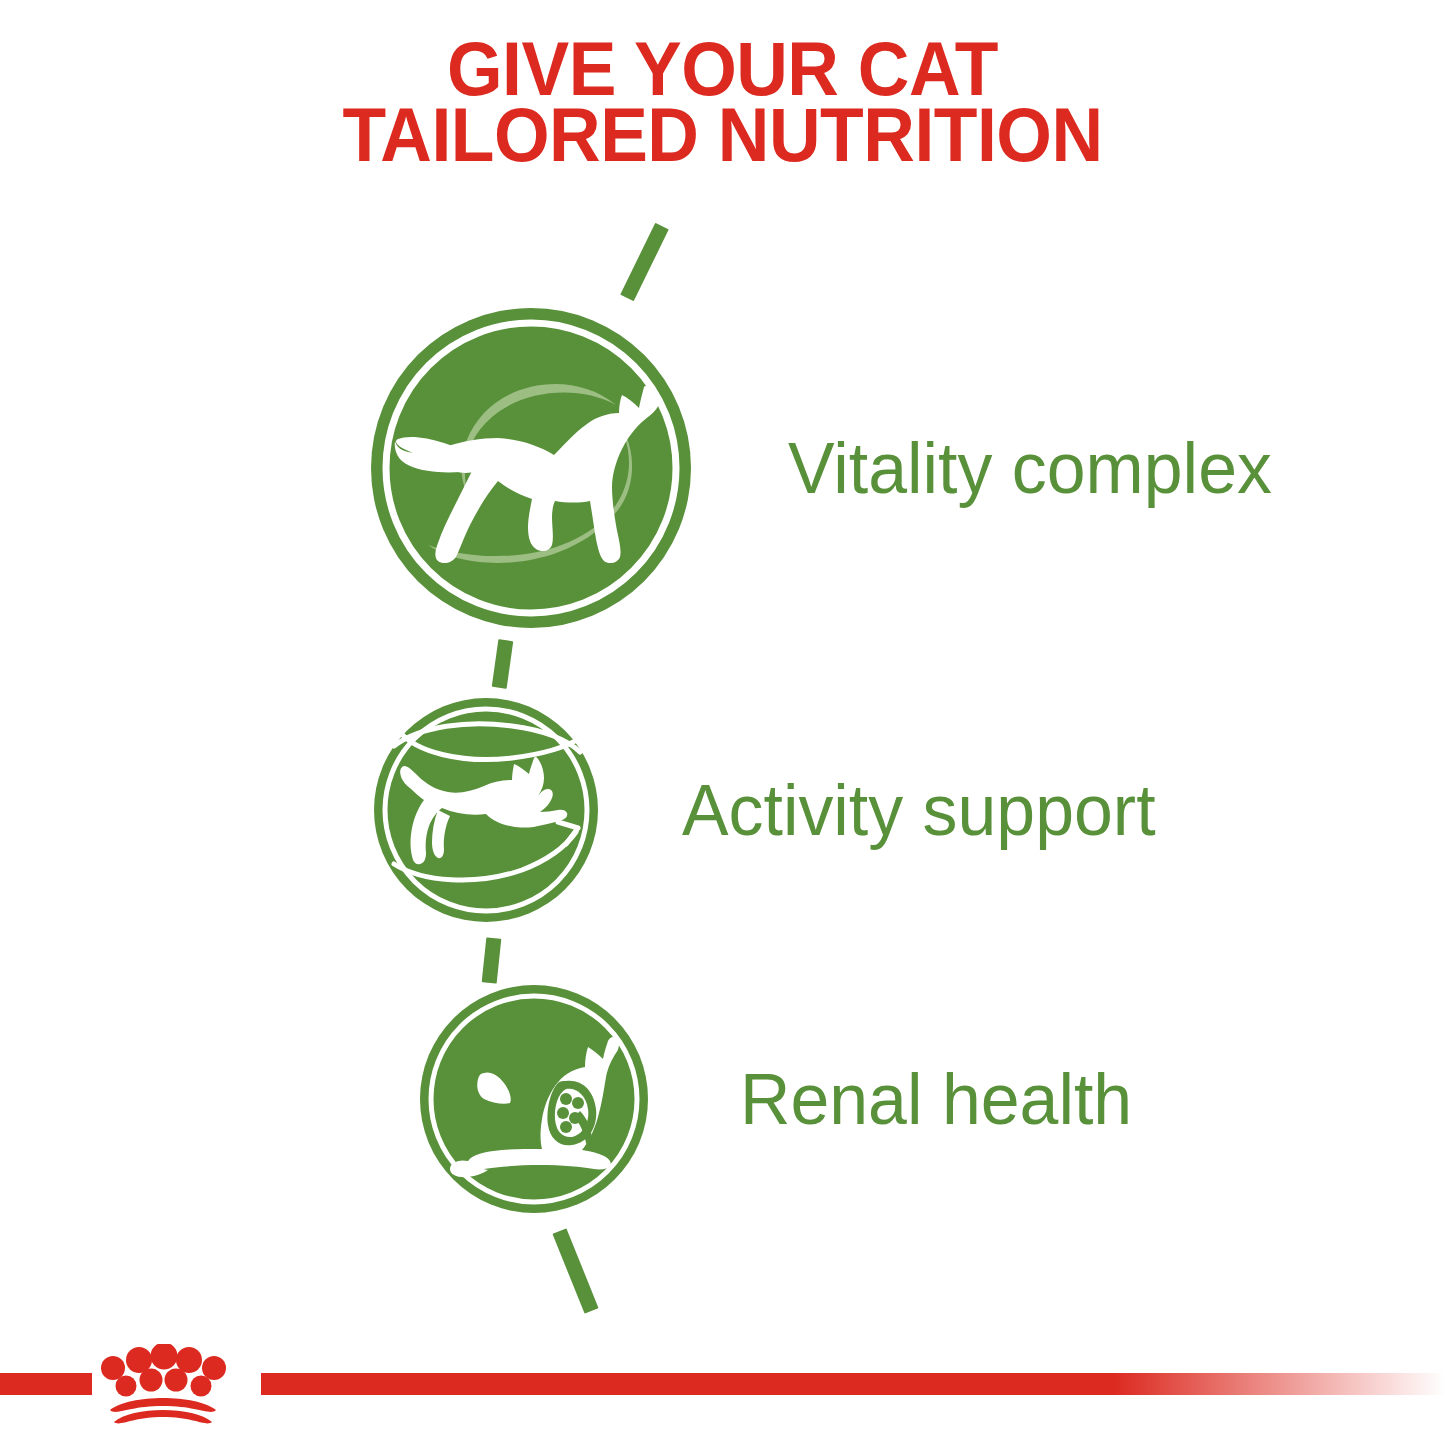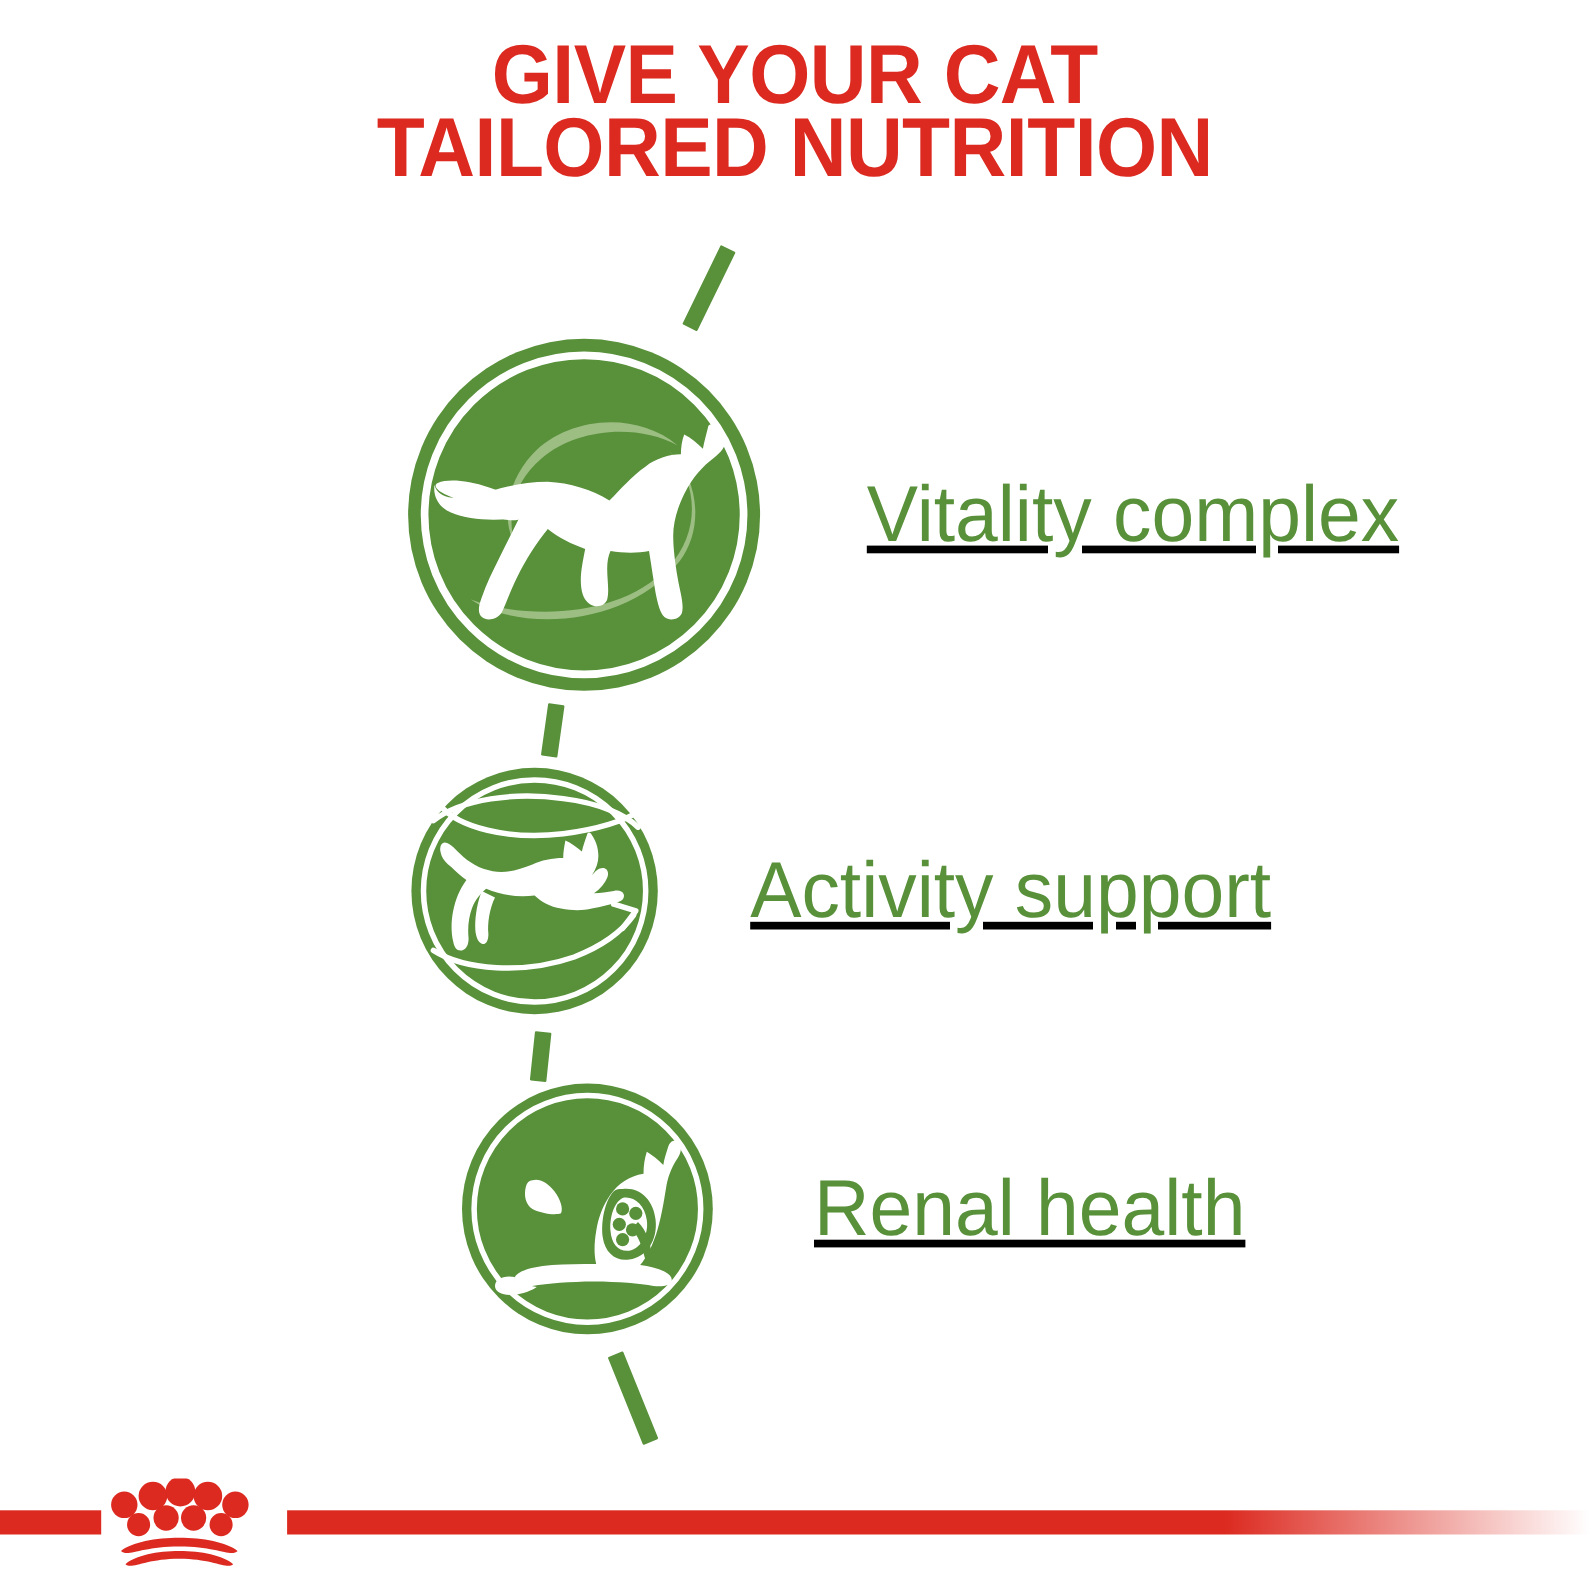--- a/index.html
+++ b/index.html
@@ -42,21 +42,20 @@
   .headline .hl-line {
     display: block;
     white-space: nowrap;
   }
 
   
   .feature-row {
     position: absolute;
     display: flex;
     align-items: center;
-    text-decoration: underline;
   }
   #row-1 { left: 368px; top: 305px; }
   #row-2 { left: 372px; top: 696px; text-align: right; }
   #row-3 { left: 418px; top: 983px; }
 
   .icon-wrap {
     position: relative;
     flex: 0 0 auto;
   }
   #row-1 .icon-wrap { width: 326px; height: 326px; }

